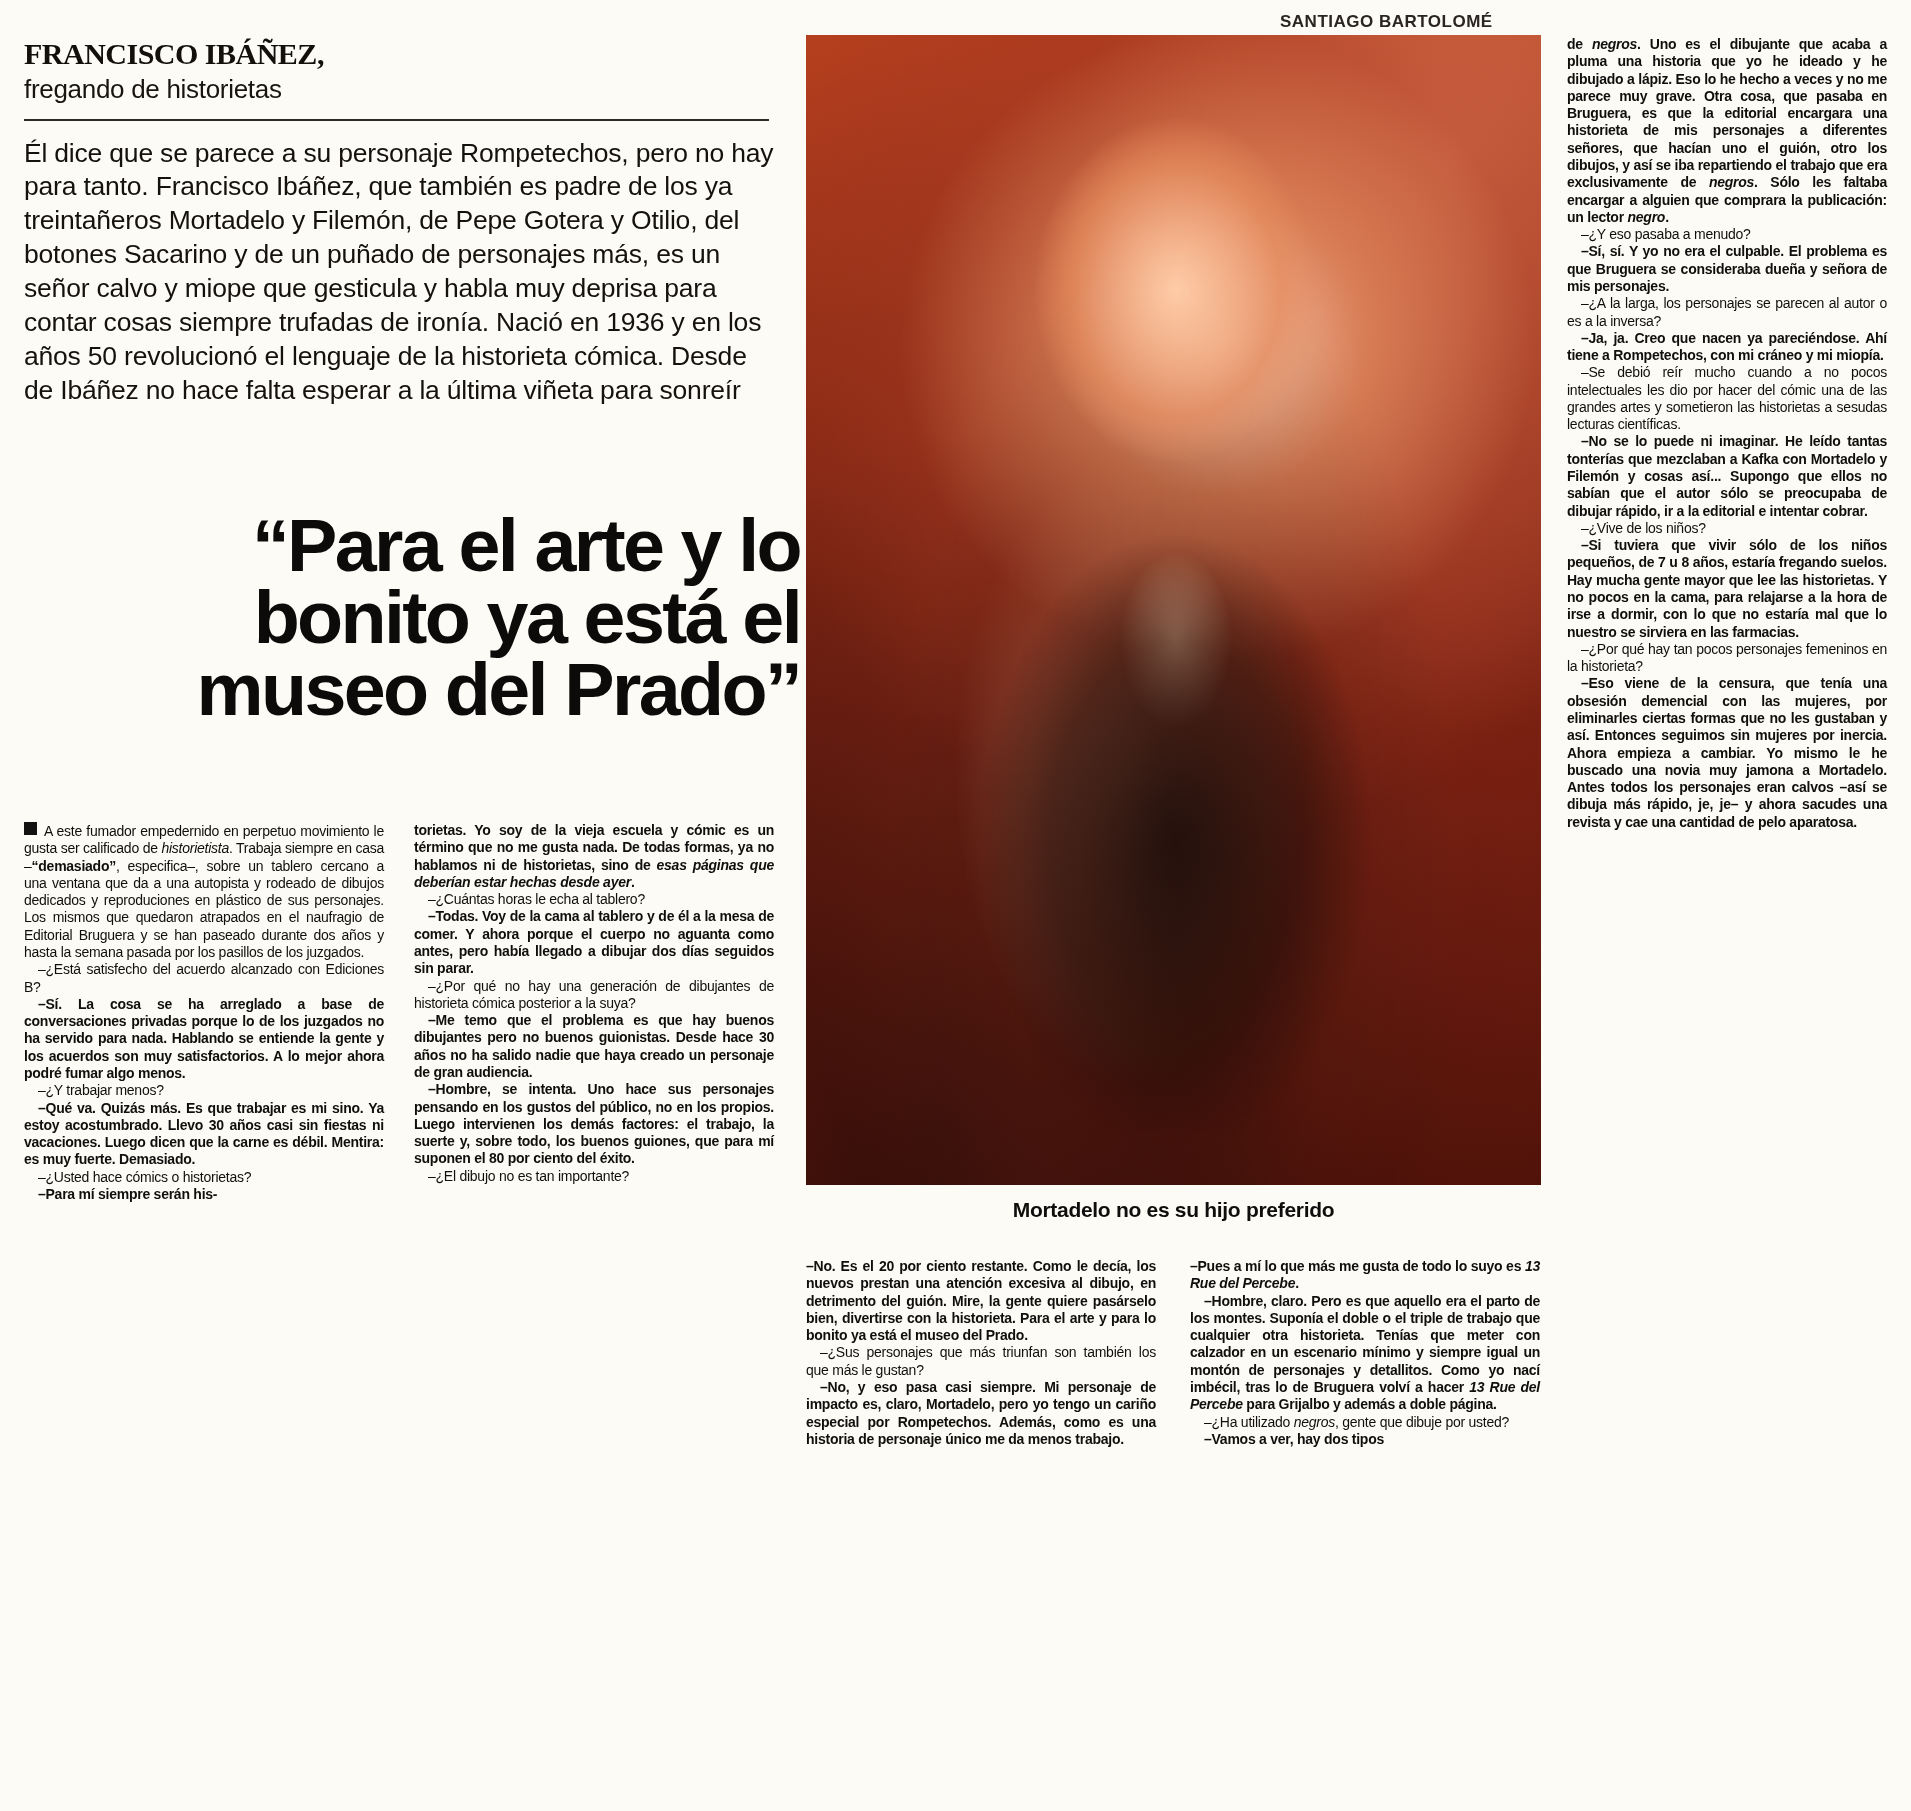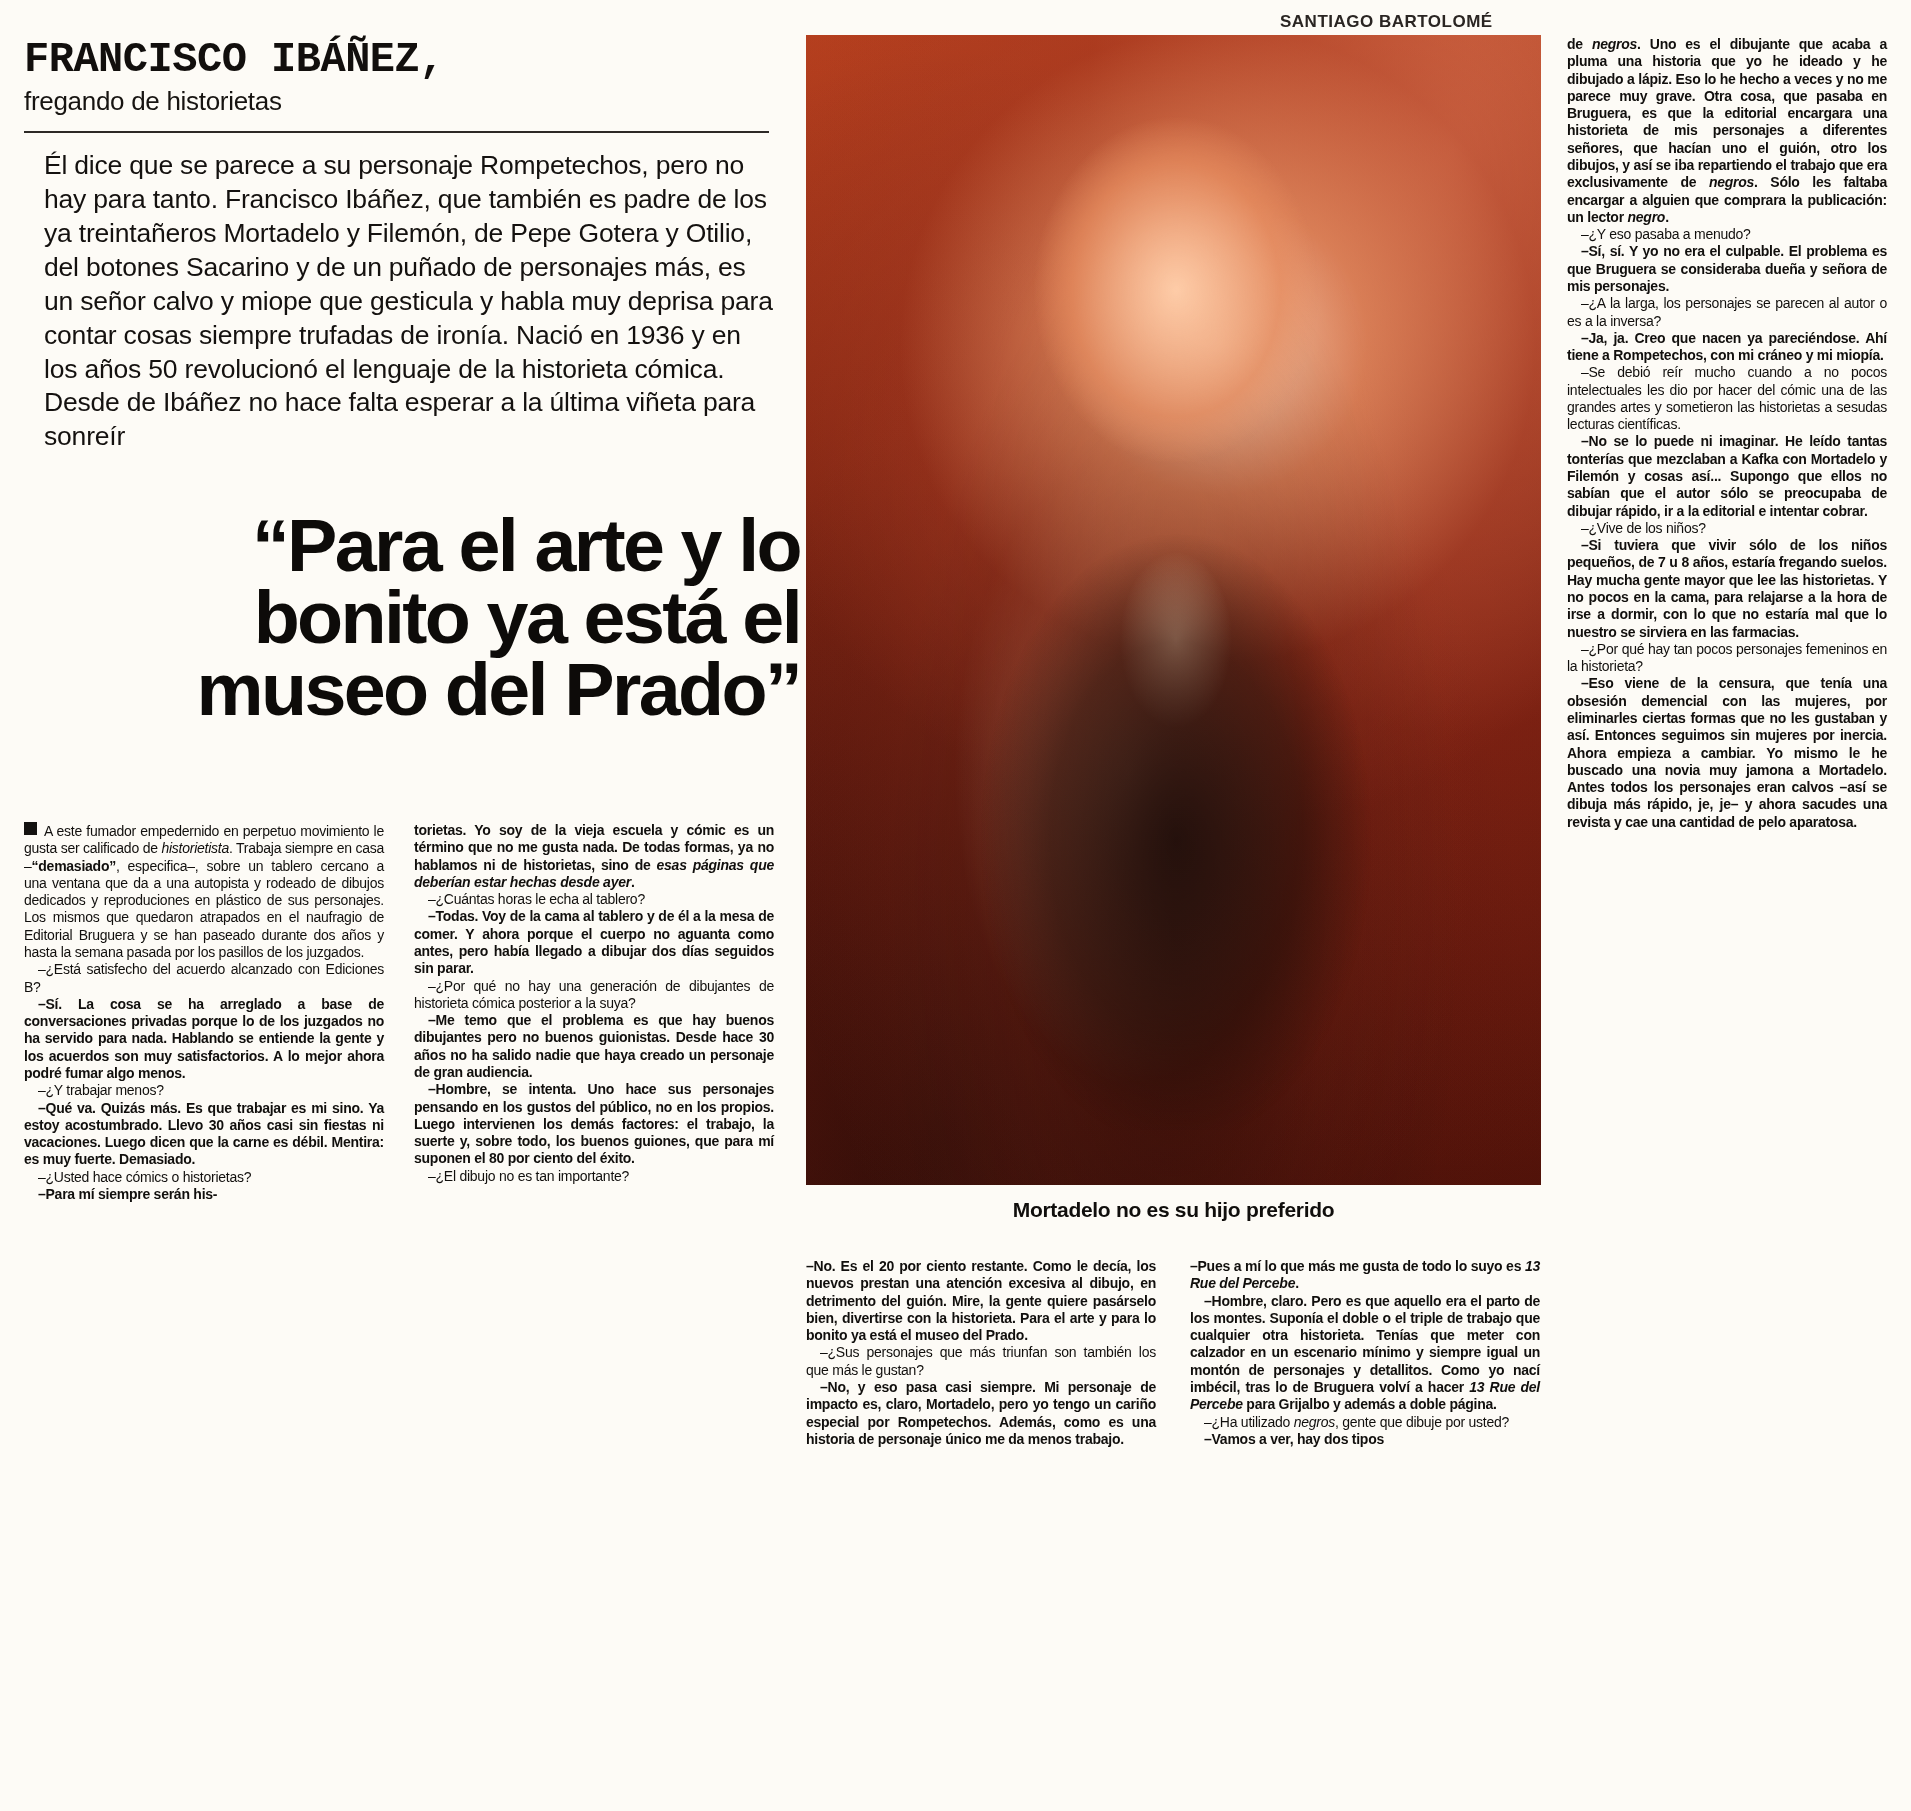--- a/index.html
+++ b/index.html
@@ -36,46 +36,45 @@
   }
 
   
   .masthead {
     position: absolute;
     left: 24px;
     top: 38px;
     width: 750px;
   }
   .masthead .name {
-    font-size: 42px;
+    font-size: 30px;
     font-weight: bold;
     letter-spacing: -0.5px;
     color: #120f0d;
     line-height: 1.05;
-    font-family: Liberation Mono, monospace;
+    font-family: Liberation Serif, serif;
   }
   .masthead .role {
     font-size: 26px;
     color: #171411;
     margin-top: 4px;
     letter-spacing: -0.3px;
   }
   .masthead .hr {
     border: 0;
     border-top: 2px solid #2d2926;
     margin: 14px 0 16px 0;
     width: 745px;
   }
   .standfirst {
     font-size: 26.5px;
     line-height: 1.28;
     color: #14110f;
     letter-spacing: -0.2px;
     text-align: left;
-    margin-left: 20px;
   }
 
   
   .headline {
     position: absolute;
     left: 60px;
     top: 510px;
     width: 740px;
     text-align: right;
     font-size: 74px;

